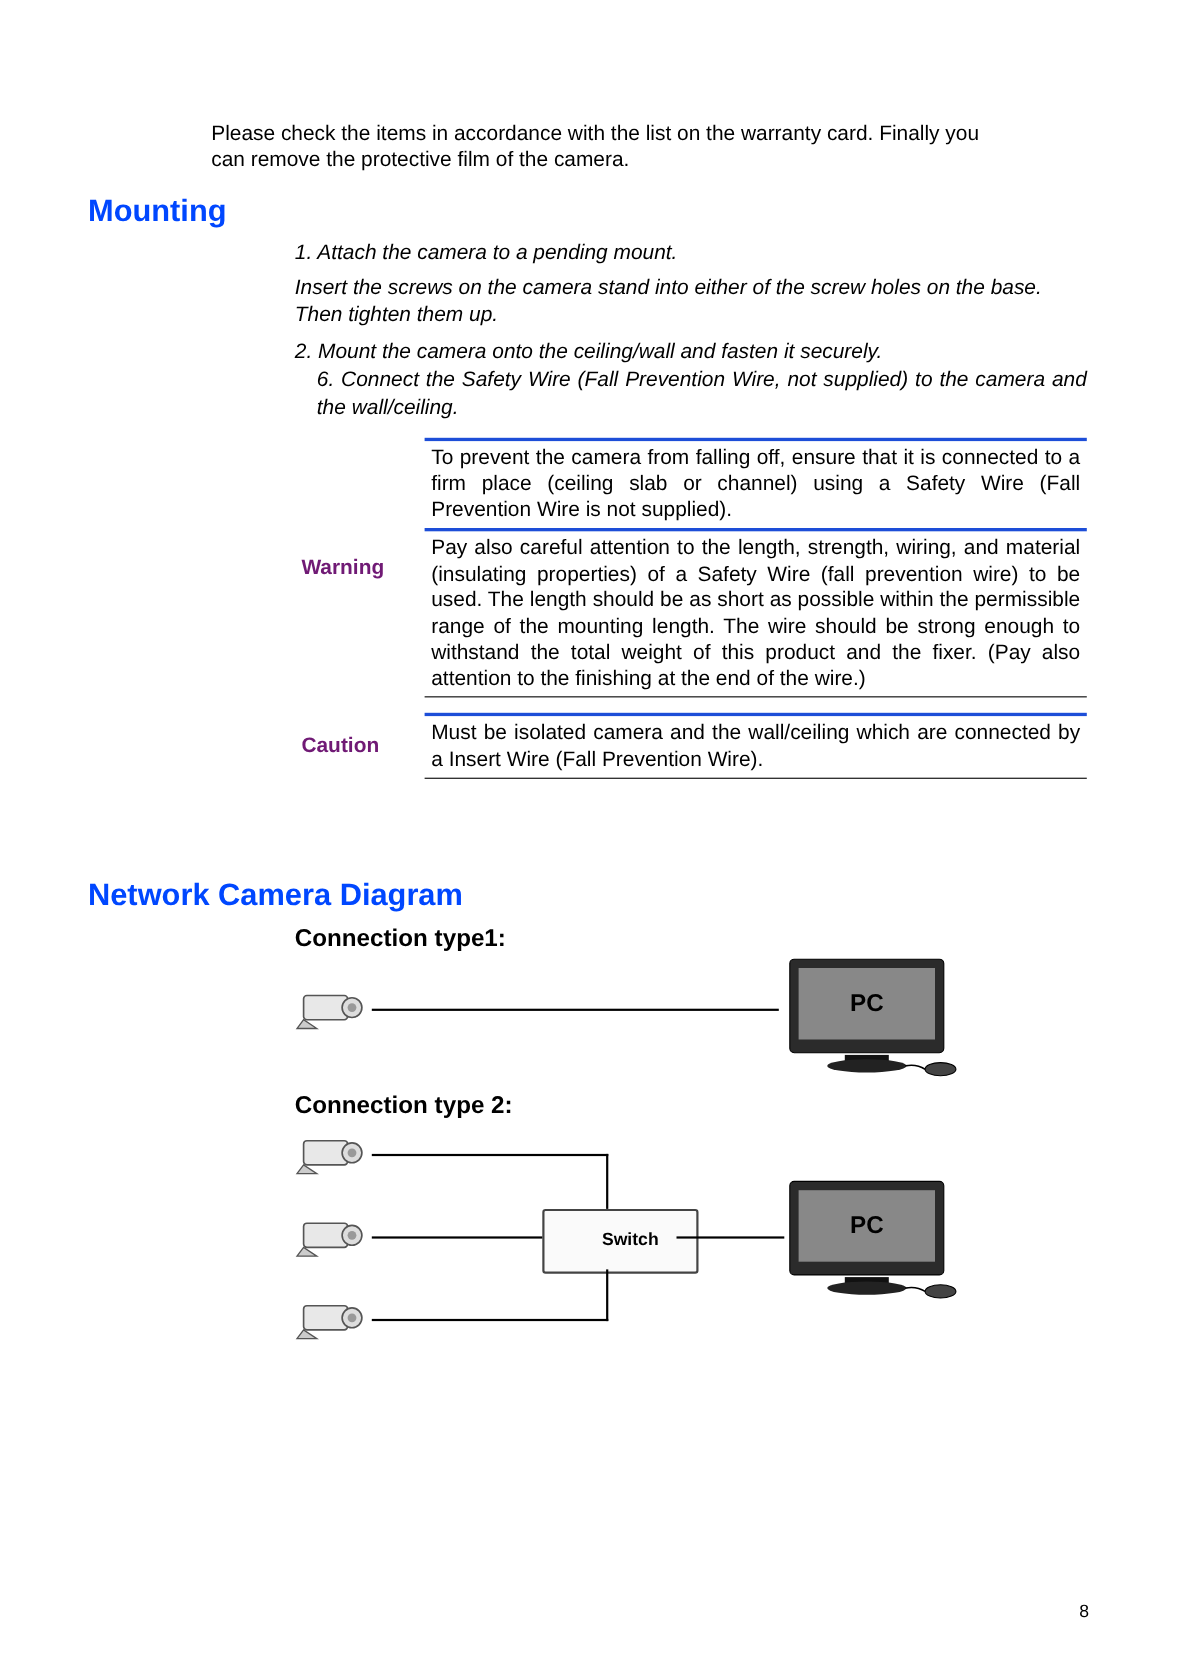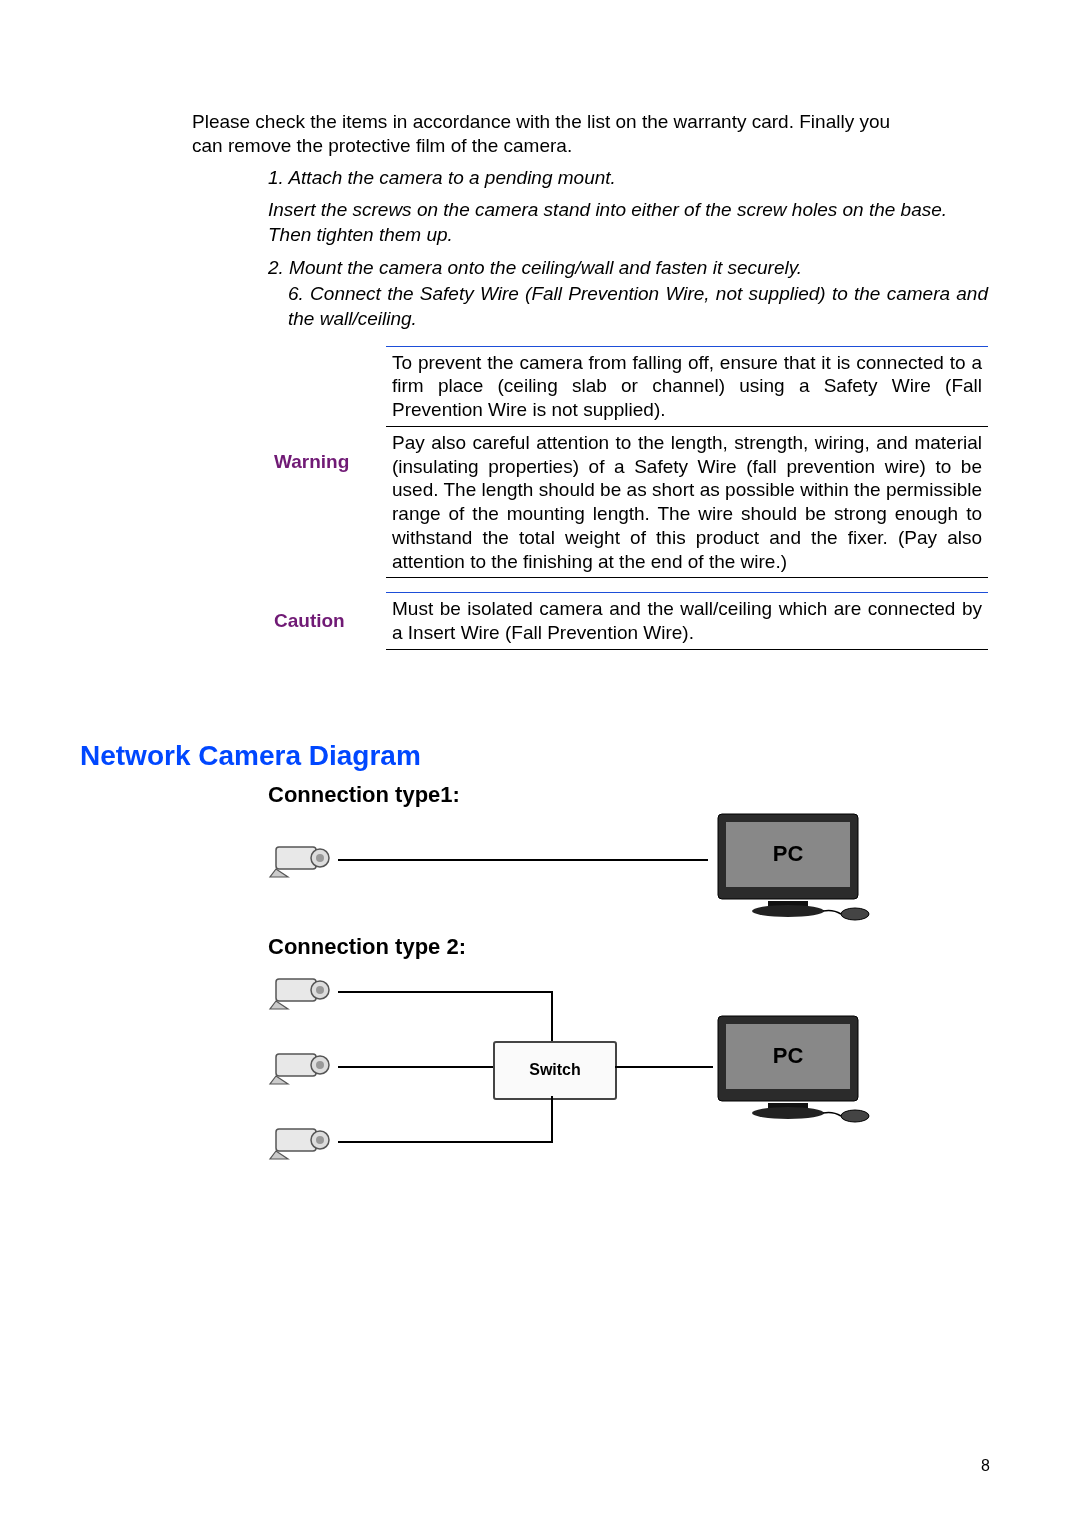--- a/index.html
+++ b/index.html
@@ -50,21 +50,21 @@
   }
   .warn-table .label {
     color: #701a75;
     font-weight: bold;
     white-space: nowrap;
     width: 100px;
     padding-right: 12px;
   }
   .warn-table .cell {
     text-align: justify;
-    border-top: 1px solid #1d4ed8;
+    border-top: 3px solid #1d4ed8;
     border-bottom: 1px solid #000;
     line-height: 1.25;
   }
 
   .subhead {
     margin-left: 188px;
     font-size: 22px;
     font-weight: bold;
     margin-bottom: 6px;
   }
@@ -93,20 +93,21 @@
     width: 120px;
     height: 55px;
     border: 2px solid #444;
     border-radius: 3px;
     background: #fafafa;
     display: flex;
     align-items: center;
     justify-content: center;
     font-size: 16px;
     font-weight: bold;
+    padding-left: 18px;
   }
   .hline, .vline {
     position: absolute;
     background: #000;
   }
   .hline { height: 2px; }
   .vline { width: 2px; }
 
   .page-number {
     position: absolute;
@@ -115,20 +116,21 @@
     font-size: 16px;
   }
 </style>
 </head>
 <body>
 
 <div class="page">
 
   <div class="intro">Please check the items in accordance with the list on the warranty card. Finally you can remove the protective film of the camera.</div>
 
+  <h2 class="section">Mounting</h2>
 
   <div class="body-block">
     <p>1. Attach the camera to a pending mount.</p>
     <p>Insert the screws on the camera stand into either of the screw holes on the base. Then tighten them up.</p>
     <p style="margin-bottom:2px">2. Mount the camera onto the ceiling/wall and fasten it securely.</p>
     <p class="just" style="margin-top:2px; padding-left:20px;">6. Connect the Safety Wire (Fall Prevention Wire, not supplied) to the camera and the wall/ceiling.</p>
   </div>
 
   <table class="warn-table" style="margin-top:14px;">
     <tbody>

